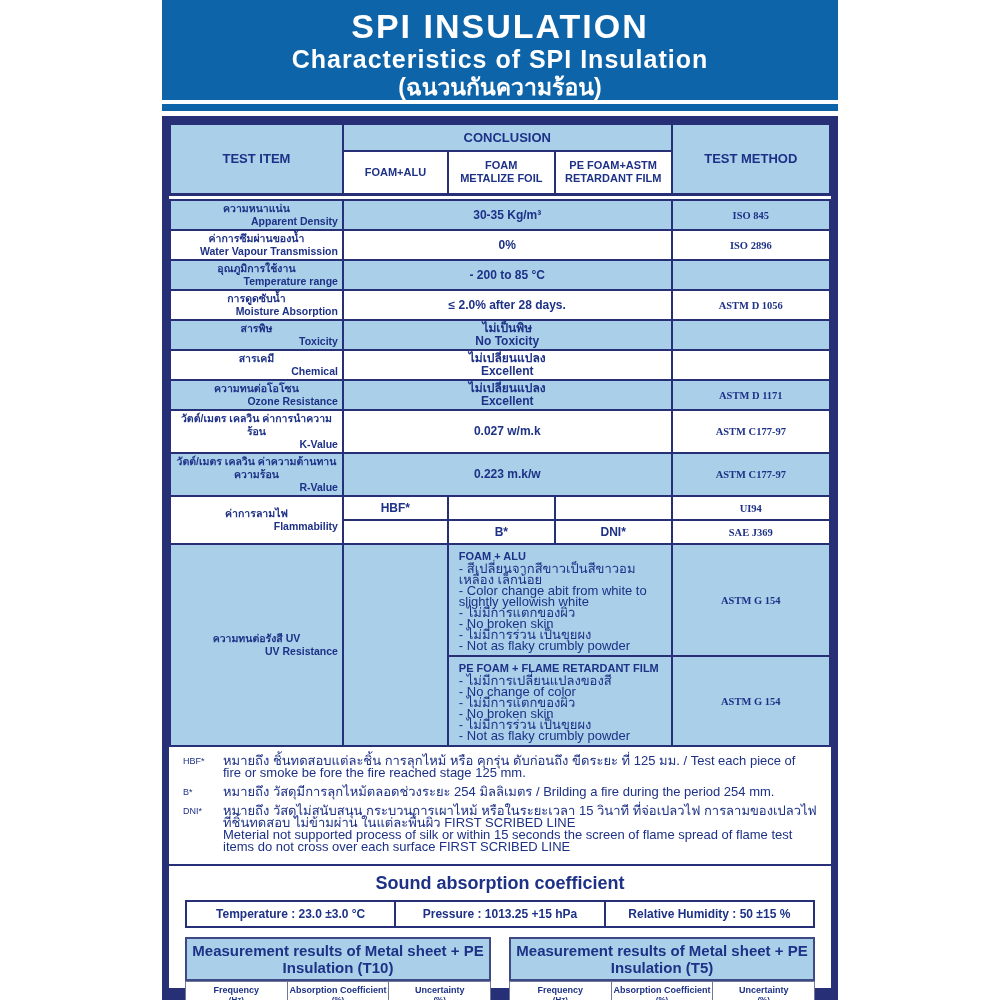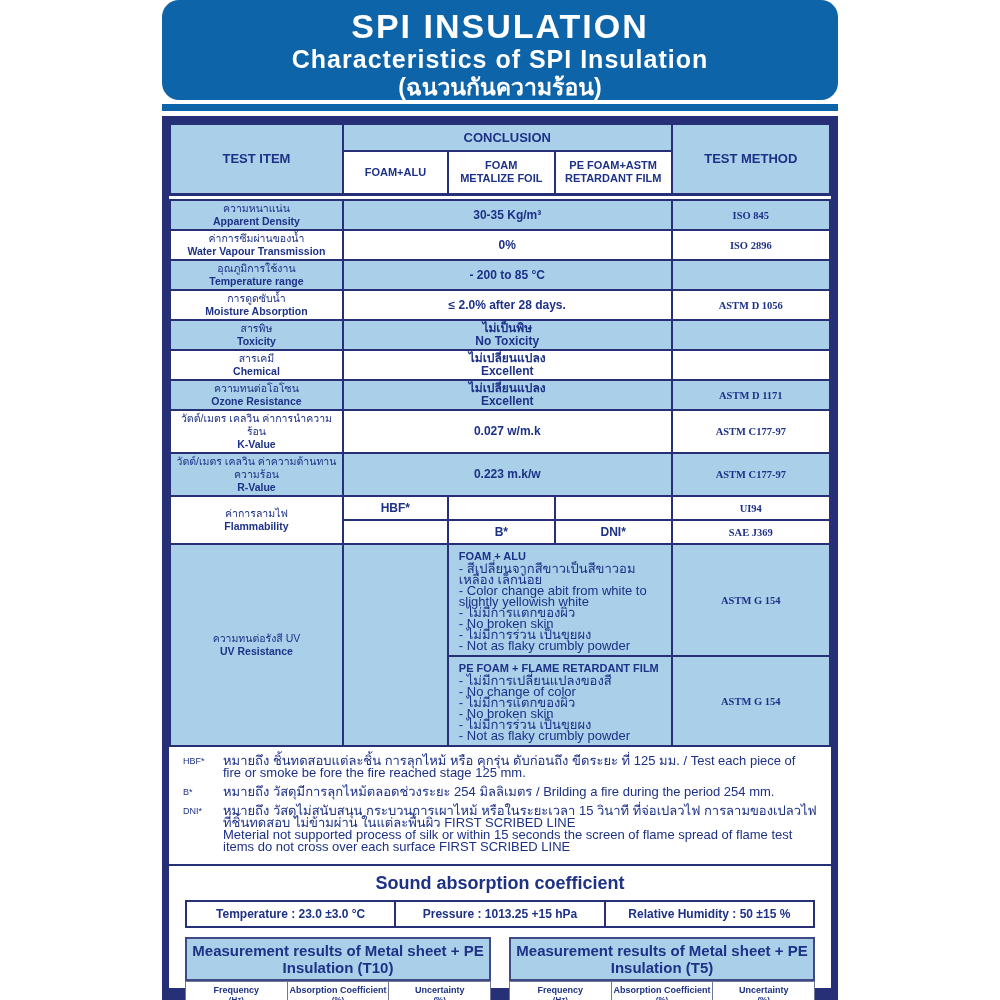--- a/index.html
+++ b/index.html
@@ -8,21 +8,21 @@
     --tnavy:#1d3186;
     --lblue:#a9cfe9;
     --mgrid:#6f7899;
   }
   *{box-sizing:border-box;margin:0;padding:0;}
   body{background:#ffffff;font-family:"Liberation Sans",sans-serif;}
   .page{position:relative;width:1000px;height:1000px;background:#fff;overflow:hidden;margin:0 auto;}
   .content{width:676px;margin:0 auto;}
 
   
-  .header-block{height:100px;background:var(--hblue);color:#fff;text-align:center;padding-top:7px;border-radius:17px;}
+  .header-block{height:100px;background:var(--hblue);color:#fff;text-align:center;padding-top:7px;}
   .header-title{font-size:34px;font-weight:bold;letter-spacing:2px;line-height:38px;}
   .header-sub{font-size:25px;font-weight:bold;letter-spacing:1px;line-height:29px;}
   .header-thai{font-size:23px;font-weight:bold;line-height:27px;}
   .header-rule{height:7px;background:var(--hblue);margin-top:4px;}
   .header-gap{height:5px;background:#fff;}
 
   
   .main-box{
     height:884px;
     border-left:7px solid var(--navy);
@@ -34,22 +34,22 @@
 
   
   table.spec{width:100%;border-collapse:collapse;table-layout:fixed;color:var(--tnavy);}
   table.spec td{border:2px solid var(--navy);text-align:center;vertical-align:middle;padding:1px 4px;}
   .lb{background:var(--lblue);}
   .wh{background:#ffffff;}
   tr.h1 td{height:27px;font-size:13px;font-weight:bold;}
   tr.h2 td{height:43px;font-size:11px;font-weight:bold;background:#fff;line-height:13px;}
   tr.sprow td{height:6px;background:#fff;border-left:none;border-right:none;border-top:3px solid var(--navy);border-bottom:2px solid var(--navy);padding:0;}
   tr.drow td{height:30px;}
-  .item .thai{font-size:10.5px;font-weight:normal;line-height:13px;}
-  .item .eng{font-size:10.5px;font-weight:bold;line-height:13px;}
+  .item .thai{font-size:10.5px;font-weight:bold;line-height:13px;}
+  .item .eng{font-size:10.5px;font-weight:bold;line-height:13px;text-align:right;}
   .val{font-size:12px;font-weight:bold;line-height:13px;}
   .method{font-size:10.5px;font-weight:bold;font-family:Liberation Serif, serif;}
   tr.flam td{height:24px;}
   .uvcell{text-align:left !important;padding:4px 10px !important;}
   .uvhead{font-size:11px;font-weight:bold;line-height:14px;}
   .uvline{font-size:13px;line-height:11px;}
   tr.uvrow td{height:80px;}
 
   
   .footnotes{padding:8px 14px 4px 14px;color:var(--tnavy);}

